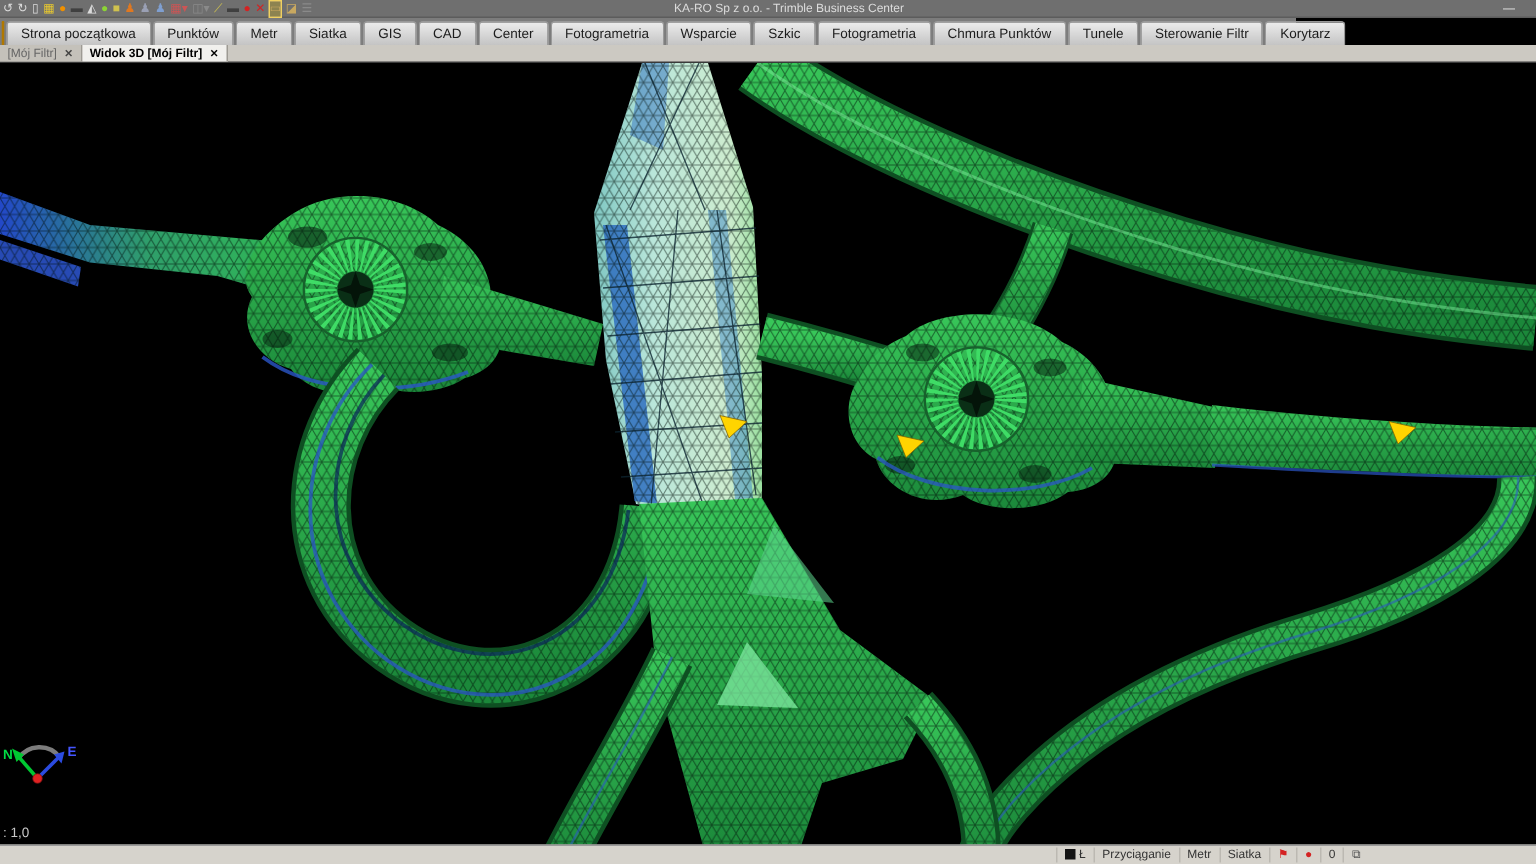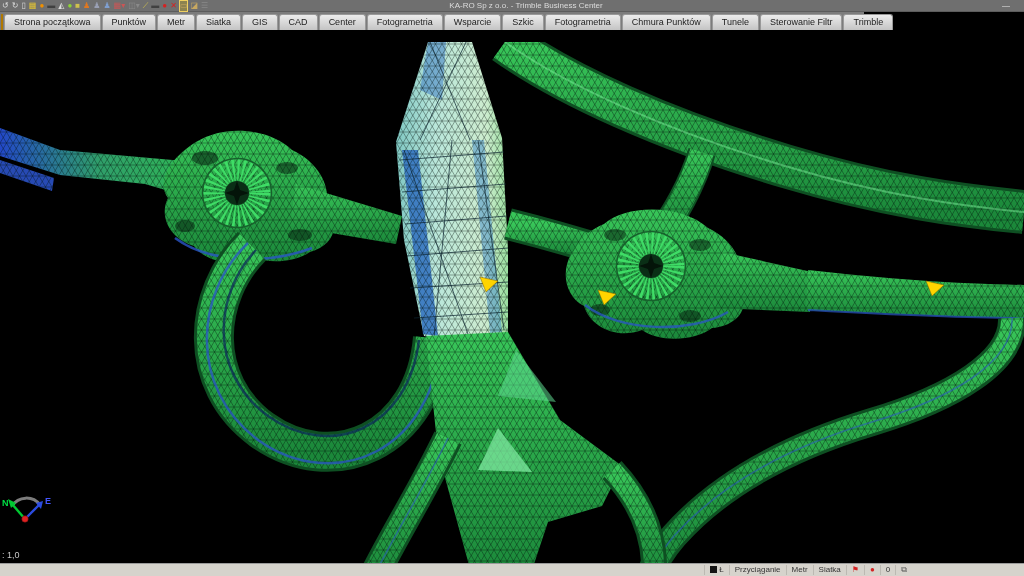--- a/index.html
+++ b/index.html
@@ -101,23 +101,33 @@
     <div class="rtab">GIS</div>
     <div class="rtab">CAD</div>
     <div class="rtab">Center</div>
     <div class="rtab">Fotogrametria</div>
     <div class="rtab">Wsparcie</div>
     <div class="rtab">Szkic</div>
     <div class="rtab">Fotogrametria</div>
     <div class="rtab">Chmura Punktów</div>
     <div class="rtab">Tunele</div>
     <div class="rtab">Sterowanie Filtr</div>
-    <div class="rtab">Trimble</div>
-  </div>
-
+    <div class="rtab">Korytarz</div>
+  </div>
+
+  <div class="doctabs">
+    <div class="dtab">
+      <span>[Mój Filtr]</span>
+      <span class="x">✕</span>
+    </div>
+    <div class="dtab active">
+      <span>Widok 3D [Mój Filtr]</span>
+      <span class="x">✕</span>
+    </div>
+  </div>
 
   <div class="canvas">
     <svg width="1024" height="521" viewBox="0 0 1024 521">
       <defs>
         <pattern id="mesh" width="13" height="11" patternUnits="userSpaceOnUse">
           <path d="M0,0 H13 M0,11 H13 M0,0 L6.5,11 L13,0 M6.5,0 L0,11 M6.5,0 L13,11" stroke="rgba(0,12,6,0.5)" stroke-width="0.7" fill="none"></path>
         </pattern>
         <linearGradient id="gLeft" x1="0" y1="0" x2="1" y2="0">
           <stop offset="0" stop-color="#2348c8"></stop>
             <stop offset="0.45" stop-color="#2f9e6a"></stop>

